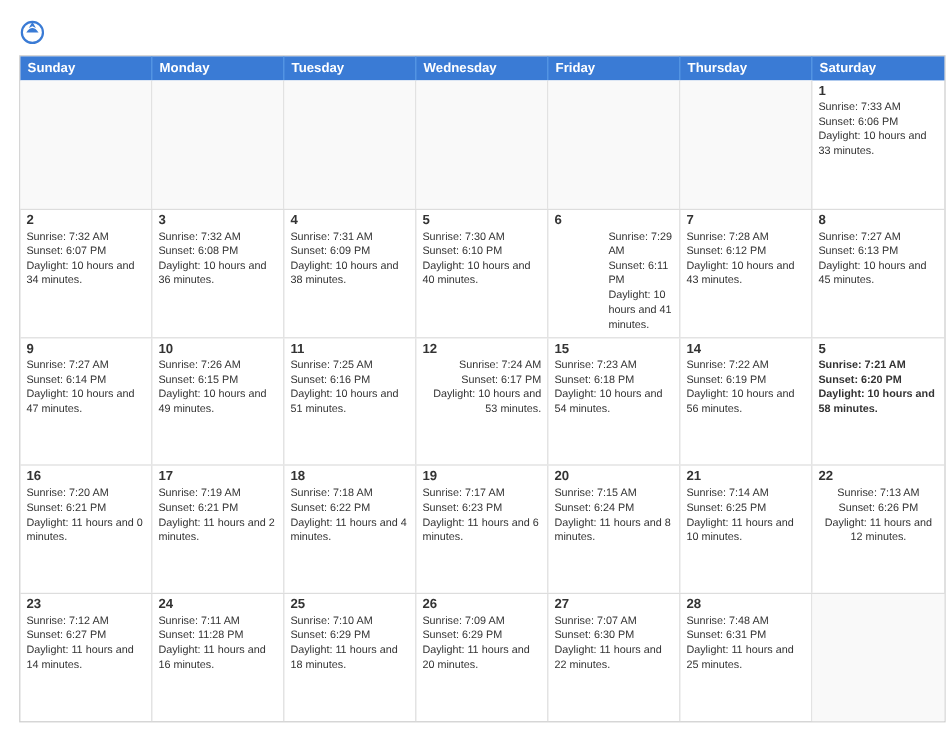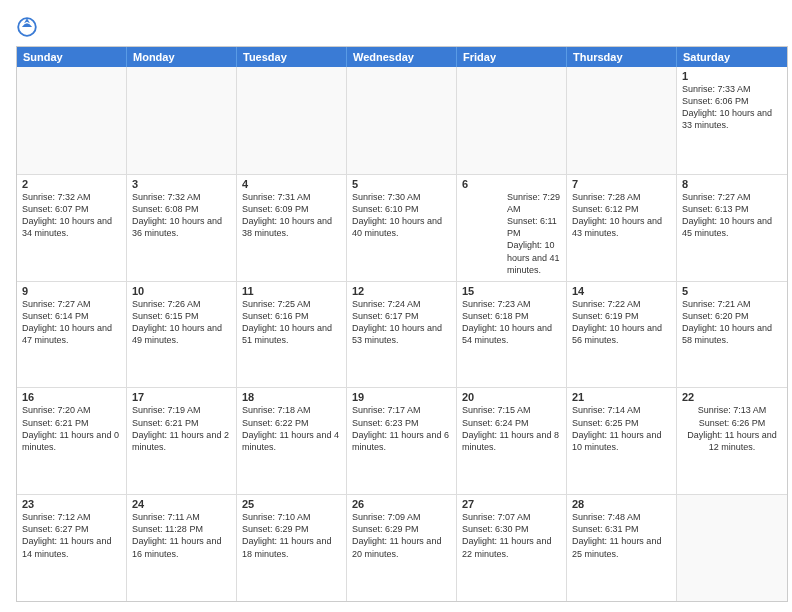--- a/index.html
+++ b/index.html
@@ -211,39 +211,39 @@
 Daylight: 10 hours and 49 minutes.</div>
           </div>
           <div class="cal-cell">
             <div class="day-num">11</div>
             <div class="day-info" style="white-space: pre-line;">Sunrise: 7:25 AM
 Sunset: 6:16 PM
 Daylight: 10 hours and 51 minutes.</div>
           </div>
           <div class="cal-cell">
             <div class="day-num">12</div>
-            <div class="day-info" style="white-space: pre-line;">Sunrise: 7:24 AM
+            <div class="day-info" style="white-space: pre-line; text-align: right;">Sunrise: 7:24 AM
 Sunset: 6:17 PM
 Daylight: 10 hours and 53 minutes.</div>
           </div>
           <div class="cal-cell">
             <div class="day-num">15</div>
             <div class="day-info" style="white-space: pre-line;">Sunrise: 7:23 AM
 Sunset: 6:18 PM
 Daylight: 10 hours and 54 minutes.</div>
           </div>
           <div class="cal-cell">
             <div class="day-num">14</div>
             <div class="day-info" style="white-space: pre-line;">Sunrise: 7:22 AM
 Sunset: 6:19 PM
 Daylight: 10 hours and 56 minutes.</div>
           </div>
           <div class="cal-cell">
             <div class="day-num">5</div>
-            <div class="day-info" style="white-space: pre-line;">Sunrise: 7:21 AM
+            <div class="day-info" style="white-space: pre-line; font-weight: bold;">Sunrise: 7:21 AM
 Sunset: 6:20 PM
 Daylight: 10 hours and 58 minutes.</div>
           </div>
         </div>
         <div class="cal-row">
           <div class="cal-cell">
             <div class="day-num">16</div>
             <div class="day-info" style="white-space: pre-line;">Sunrise: 7:20 AM
 Sunset: 6:21 PM
 Daylight: 11 hours and 0 minutes.</div>

